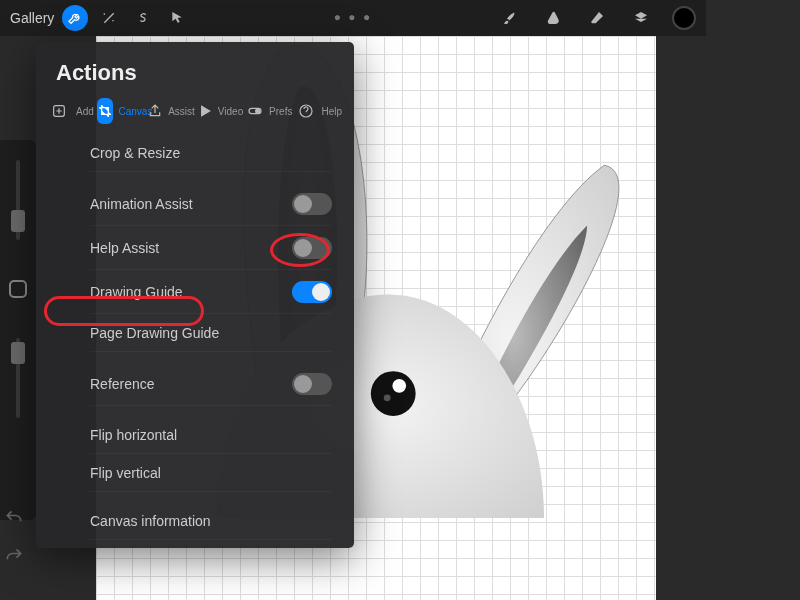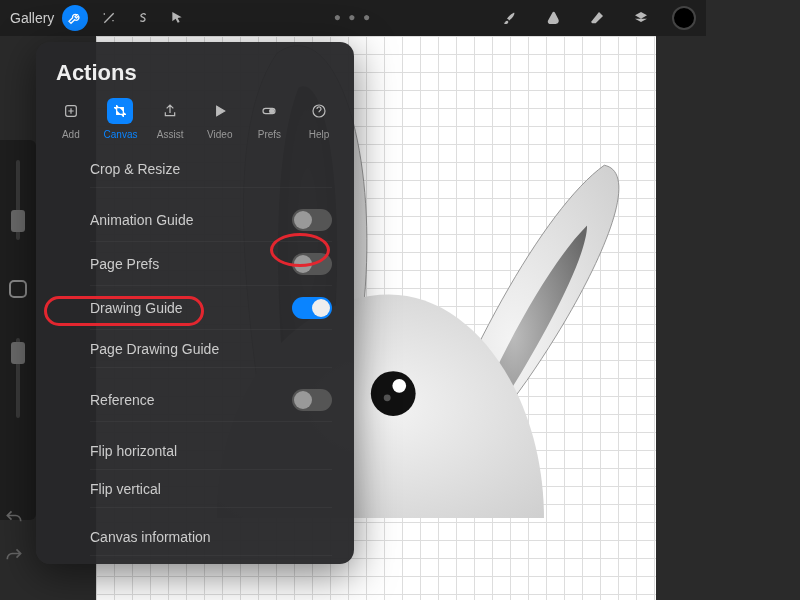--- a/index.html
+++ b/index.html
@@ -30,24 +30,24 @@
 
   
   .siderail { position:absolute; left:0; top:140px; width:36px; height:380px; background:#1e1e1e; border-radius:0 6px 6px 0; display:flex; flex-direction:column; align-items:center; padding:20px 0; gap:40px;}
   .slider-track { width:4px; height:80px; background:#3a3a3a; border-radius:2px; position:relative;}
   .slider-knob { width:14px; height:22px; background:#6a6a6a; border-radius:3px; position:absolute; left:-5px;}
   .square-btn { width:18px; height:18px; border:2px solid #888; border-radius:5px; cursor:pointer;}
   .undo-redo { position:absolute; left:4px; bottom:30px; display:flex; flex-direction:column; gap:14px;}
   .undo-redo svg{ width:20px; height:20px; stroke:#666; fill:none; stroke-width:2;}
 
   
-  .popover { position: absolute; top: 42px; left: 36px; width: 318px; background: rgba(40,40,42,0.96); border-radius: 14px; padding: 14px 0 8px 0; box-shadow: 0 10px 40px rgba(0,0,0,0.5); }
+  .popover { position: absolute; top: 42px; left: 36px; width: 318px; background: rgba(40,40,42,0.96); border-radius: 5px; padding: 14px 0 8px 0; box-shadow: 0 10px 40px rgba(0,0,0,0.5); }
   .popover h2 { color:#eee; font-size:22px; font-weight:600; padding:4px 20px 12px 20px;}
   .tabrow { display:flex; justify-content:space-around; padding:0 10px 10px 10px;}
-  .tab { display:flex; flex-direction:column; align-items:center; gap:5px; width:46px; cursor:pointer;}
+  .tab { display:flex; flex-direction:row; align-items:center; gap:5px; width:46px; cursor:pointer;}
   .tab .ticon { width:26px; height:26px; border-radius:6px; display:flex; align-items:center; justify-content:center;}
   .tab.active .ticon { background:#0a84ff;}
   .tab svg { width:16px; height:16px; stroke:#bbb; fill:none; stroke-width:1.8;}
   .tab.active svg { stroke:#fff; fill:#fff;}
   .tab span { font-size:10px; color:#999;}
   .tab.active span{ color:#0a84ff;}
   .menulist { display:flex; flex-direction:column;margin-left:32px;}
   .menuitem { display:flex; align-items:center; justify-content:space-between; padding:11px 22px; color:#ccc; font-size:14px; cursor:pointer; position:relative;}
   .menuitem.group-gap { margin-top:10px;}
   .menuitem::after{ content:""; position:absolute; left:22px; right:22px; bottom:0; height:1px; background:rgba(255,255,255,0.04);}
@@ -215,27 +215,27 @@
           </div>
       <span>Help</span>
     </div>
   </div>
 
   <div class="menulist">
     <div class="menuitem">
           <span>Crop &amp; Resize</span>
         </div>
     <div class="menuitem group-gap">
-      <span>Animation Guide</span>
+      <span>Animation Assist</span>
       <div class="toggle">
             <div class="knob"></div>
           </div>
     </div>
     <div class="menuitem">
-      <span>Page Prefs</span>
+      <span>Help Assist</span>
       <div class="toggle">
             <div class="knob"></div>
           </div>
     </div>
     <div class="menuitem">
       <span>Drawing Guide</span>
       <div class="toggle on">
             <div class="knob"></div>
           </div>
     </div>

